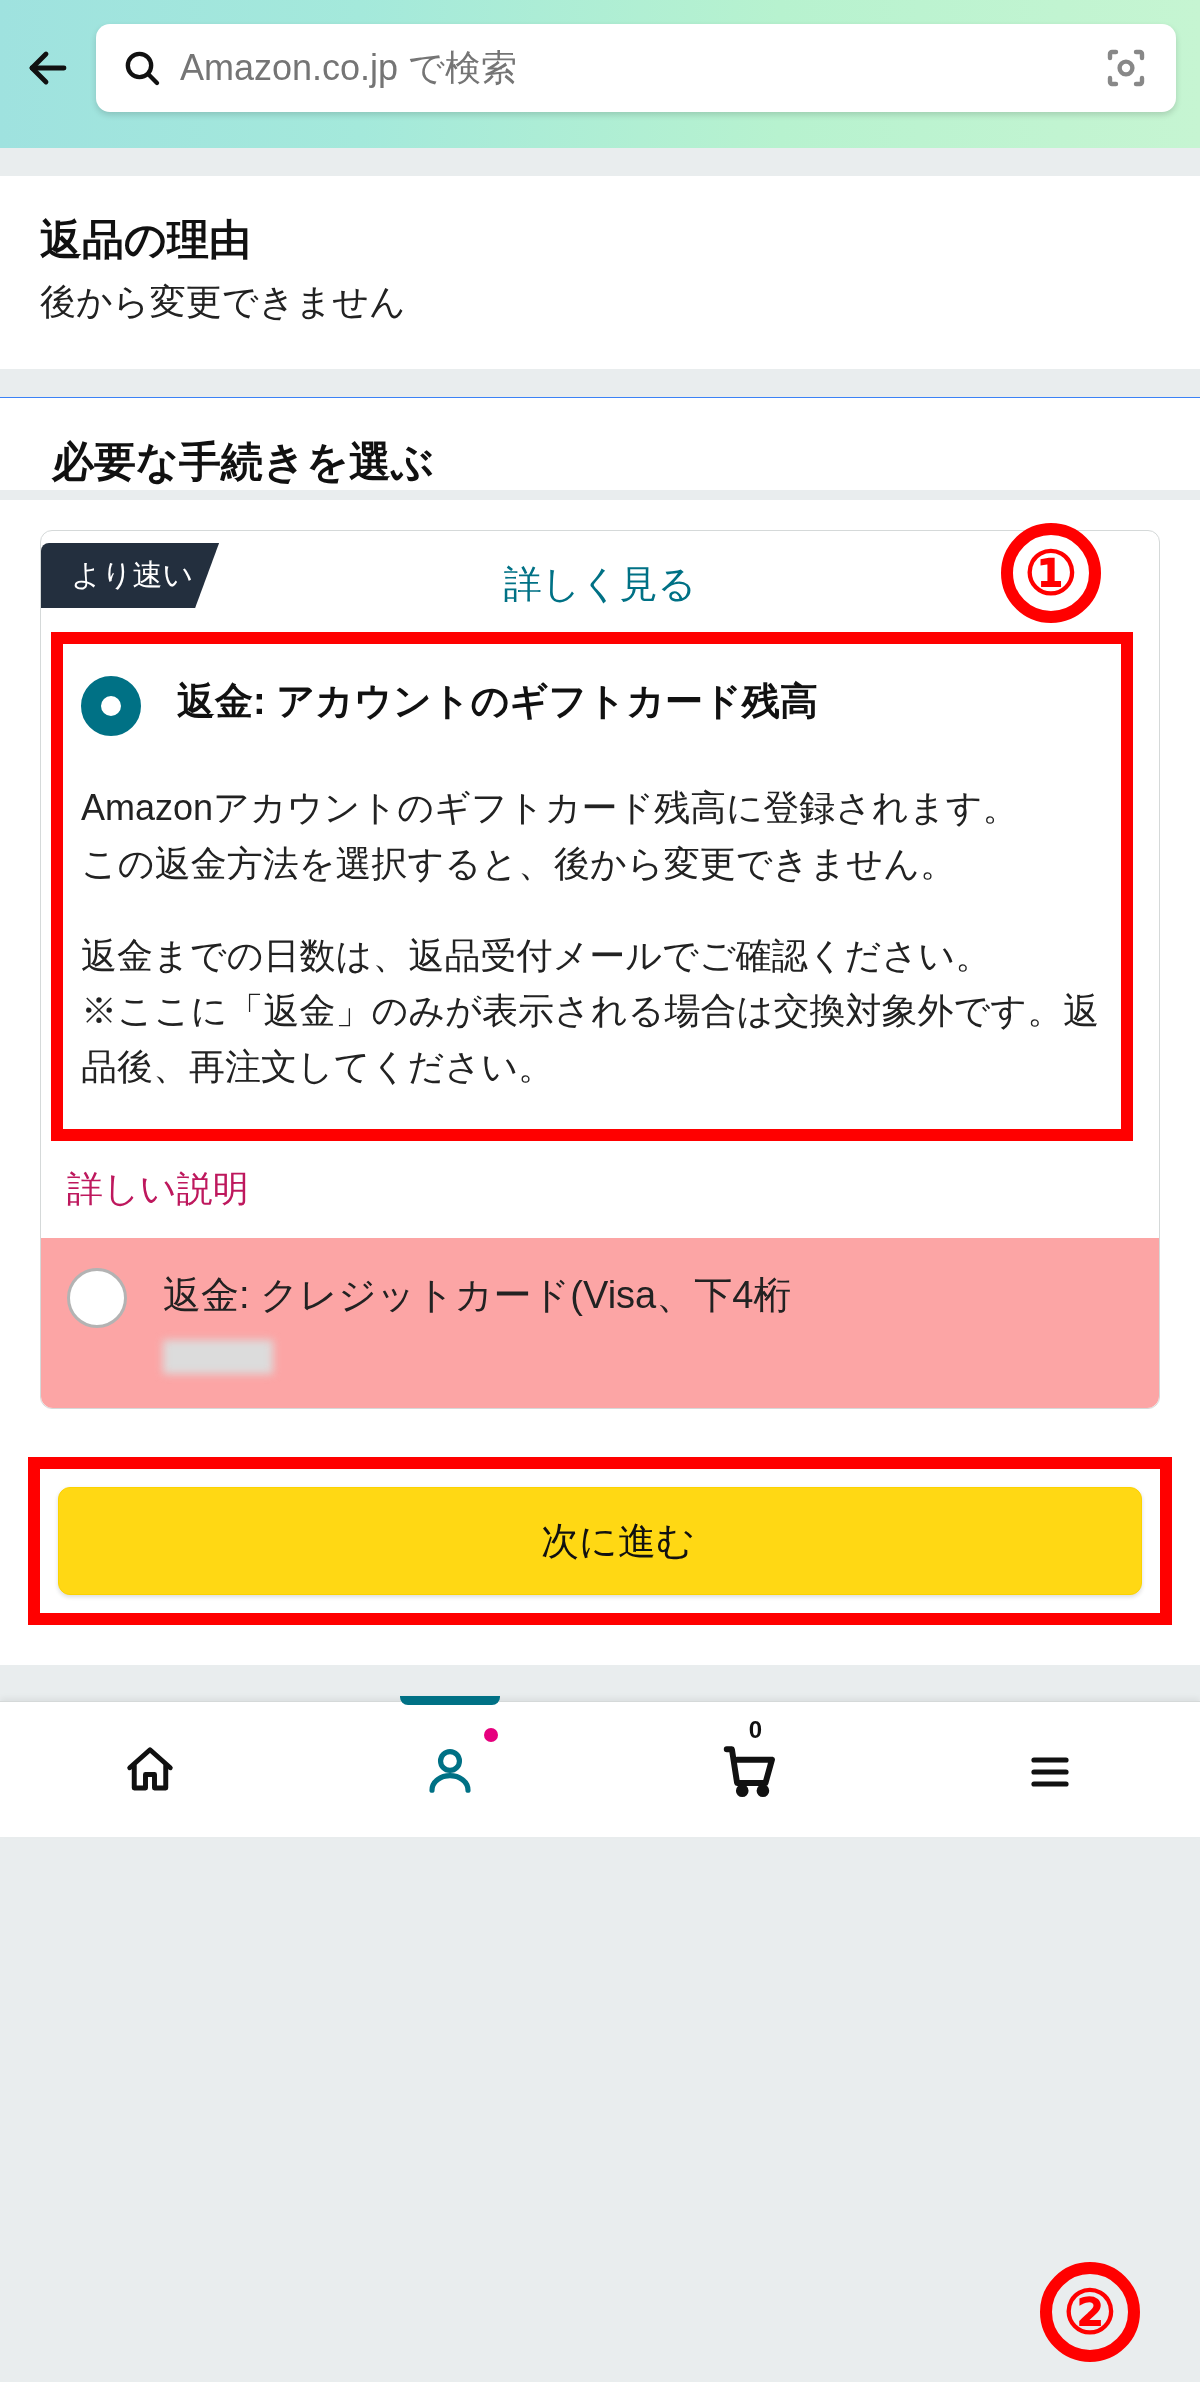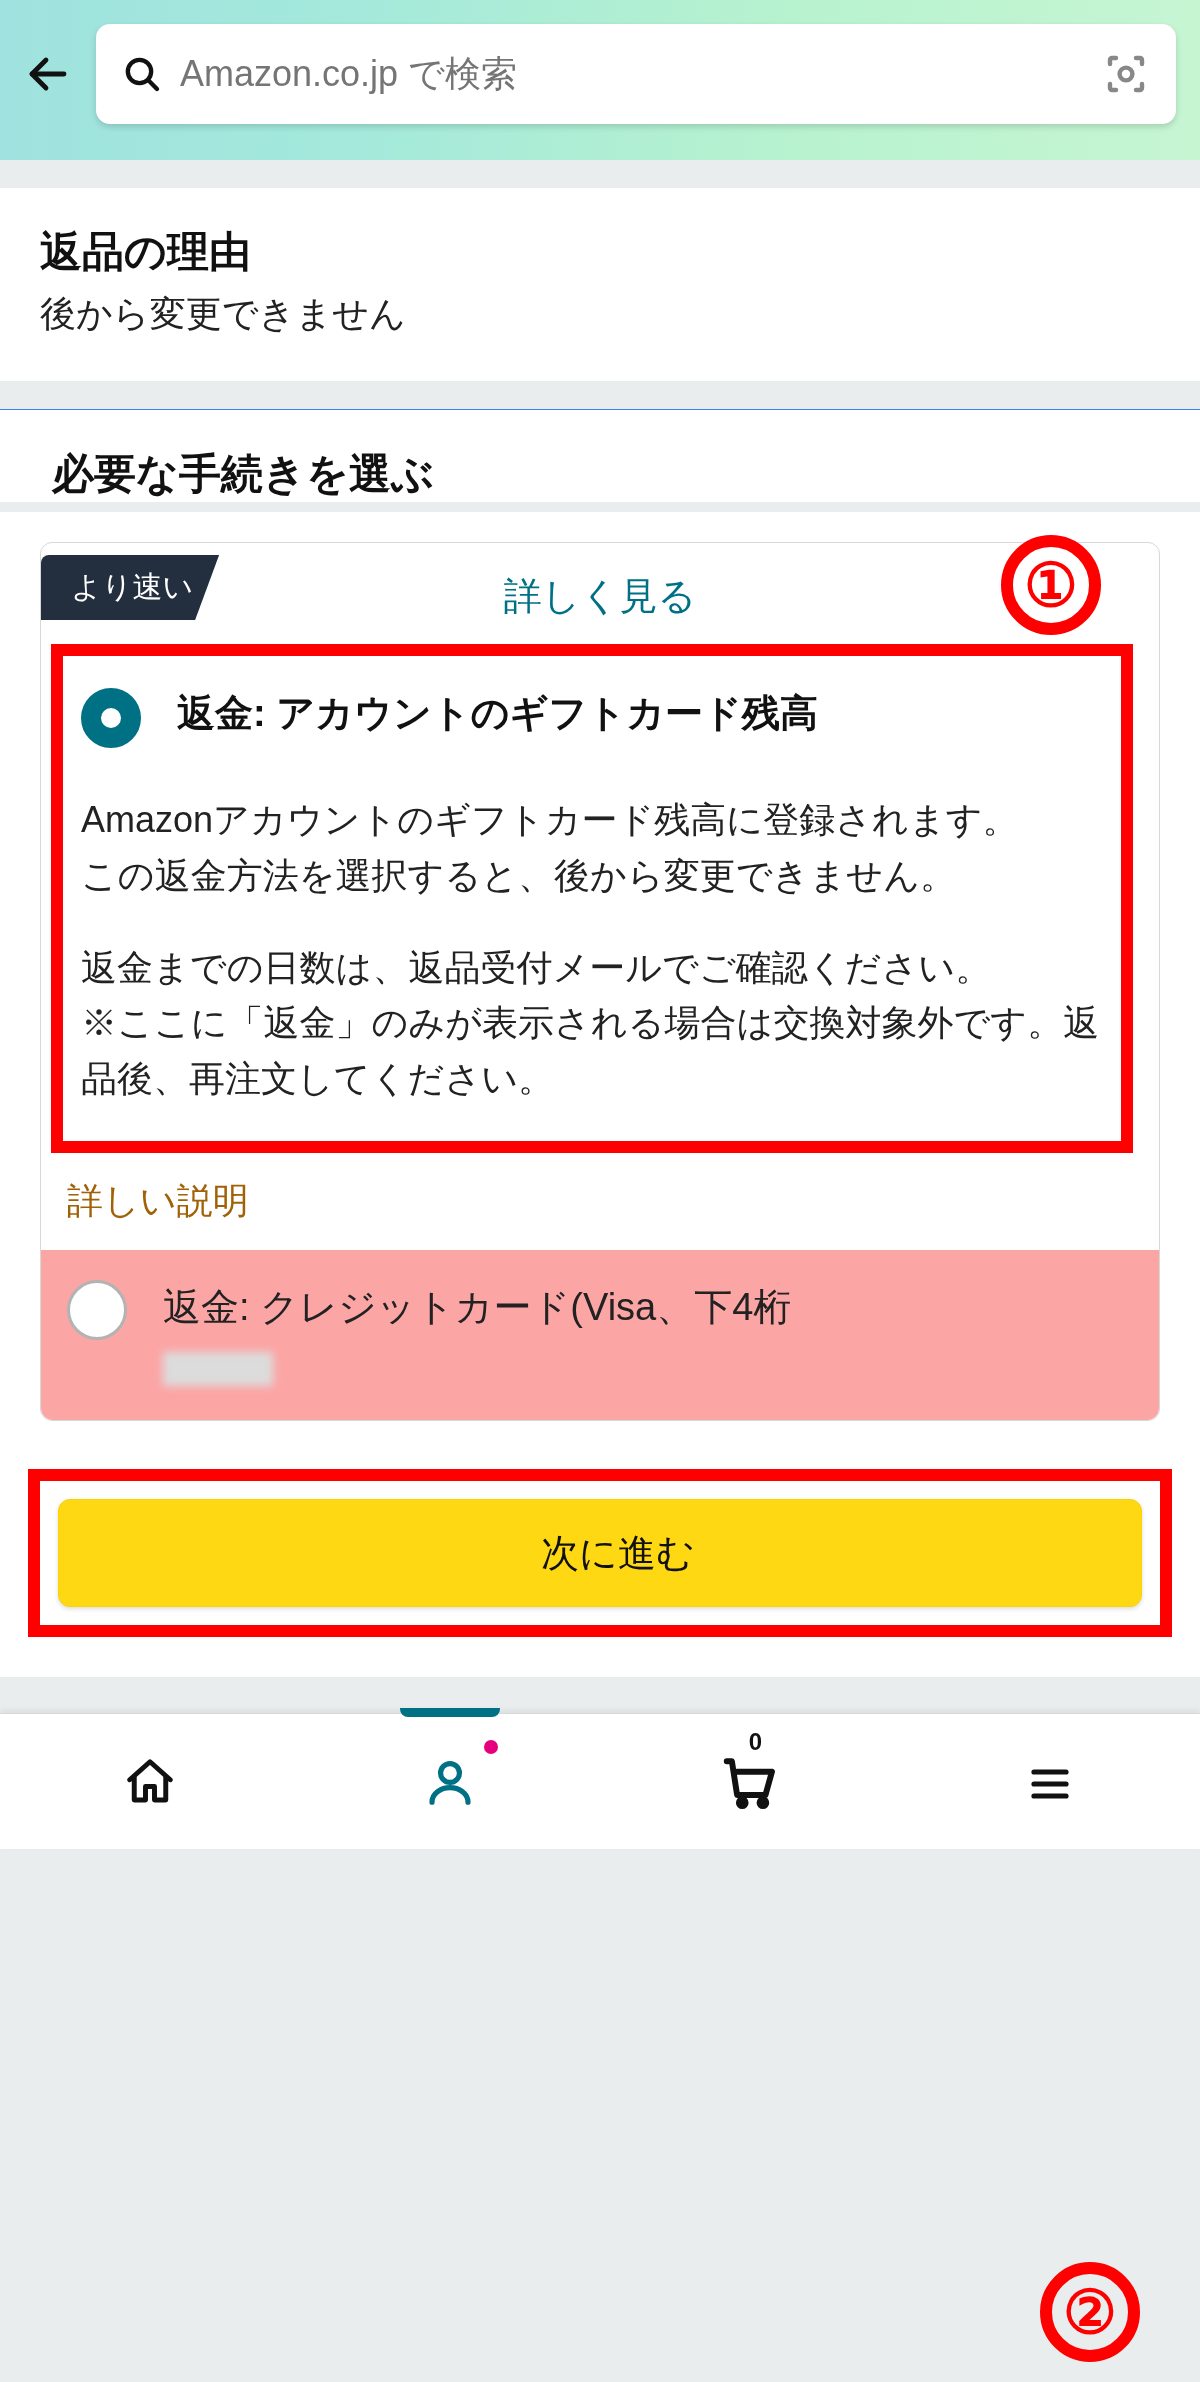--- a/index.html
+++ b/index.html
@@ -1,21 +1,21 @@
 <!DOCTYPE html>
 <html><head>
   <meta charset="utf-8">
   <style>
     * { margin: 0; padding: 0; box-sizing: border-box; font-family: "Hiragino Kaku Gothic ProN", "Yu Gothic", Meiryo, sans-serif; }
     body { width: 1200px; min-height: 2382px; margin: 0 auto; background: #e9edee; color: #111; }
 
     
     .header { background: linear-gradient(90deg, #9fe2df 0%, #a4e9db 30%, #b7f2cf 65%, #c6f5d2 100%); padding: 24px 24px 36px 24px; display: flex; align-items: center; gap: 24px; }
     .back-btn { border: none; background: none; cursor: pointer; display: flex; align-items: center; justify-content: center; }
-    .search-box { flex: 1; background: #fff; border-radius: 14px; display: flex; align-items: center; height: 100px; box-shadow: 0 3px 6px rgba(0,0,0,.15); }
+    .search-box { flex: 1; background: #fff; border-radius: 14px; display: flex; align-items: center; height: 88px; box-shadow: 0 3px 6px rgba(0,0,0,.15); }
     .search-icon-wrap { padding: 0 18px 0 26px; display: flex; align-items: center; }
     .search-input { flex: 1; border: none; outline: none; font-size: 36px; color: #6b6b6b; background: transparent; }
     .camera-btn { background: none; border: none; padding: 0 26px; display: flex; align-items: center; cursor: pointer; }
 
     .gap { height: 28px; background: transparent; }
 
     
     .section { background: #fff; padding: 36px 40px 42px 40px; }
     .section-title { font-size: 42px; font-weight: 700; margin-bottom: 10px; }
     .section-sub { font-size: 36px; color: #222; }
@@ -30,21 +30,21 @@
     .learn-more { color: #007185; font-size: 38px; background: none; border: none; cursor: pointer; text-decoration: none; }
 
     .highlight-1 { border: 12px solid #ff0000; margin: 22px 26px 0 10px; padding: 32px 18px 34px 18px; position: relative; }
     .radio-row { display: flex; align-items: flex-start; gap: 36px; }
     .radio-on { width: 60px; height: 60px; border-radius: 50%; border: 20px solid #007185; background: #fff; flex-shrink: 0; }
     .radio-title { font-size: 38px; font-weight: 700; line-height: 1.35; }
 
     .para { font-size: 36px; line-height: 1.55; color: #222; margin-top: 44px; }
     .para2 { font-size: 36px; line-height: 1.55; color: #222; margin-top: 36px; }
 
-    .more-info { display: block; color: #a16207; font-size: 36px; text-decoration: none; padding: 24px 26px; }
+    .more-info { display: block; color: #be185d; font-size: 36px; text-decoration: none; padding: 24px 26px; }
 
     .option2 { background: #fca5a5; padding: 30px 26px; display: flex; align-items: flex-start; gap: 36px; border-bottom-left-radius: 12px; border-bottom-right-radius: 12px; }
     .radio-off { width: 60px; height: 60px; border-radius: 50%; border: 3px solid #b3b3b3; background: #fff; flex-shrink: 0; }
     .option2-text { font-size: 38px; line-height: 1.45; color: #222; }
     .masked { display: inline-block; width: 110px; height: 34px; background: #dcdcdc; filter: blur(4px); vertical-align: middle; margin-top: 8px; }
 
     .primary-area { padding: 48px 28px 40px 28px; background: #fff; position: relative; }
     .highlight-2 { border: 12px solid #ff0000; padding: 18px 18px; position: relative; }
     .proceed-btn { width: 100%; background: #ffd814; border: 1px solid #fcd200; border-radius: 12px; height: 108px; font-size: 38px; color: #111; font-weight: 400; cursor: pointer; box-shadow: 0 2px 4px rgba(15,17,17,.15); padding-left: 36px; }
 

